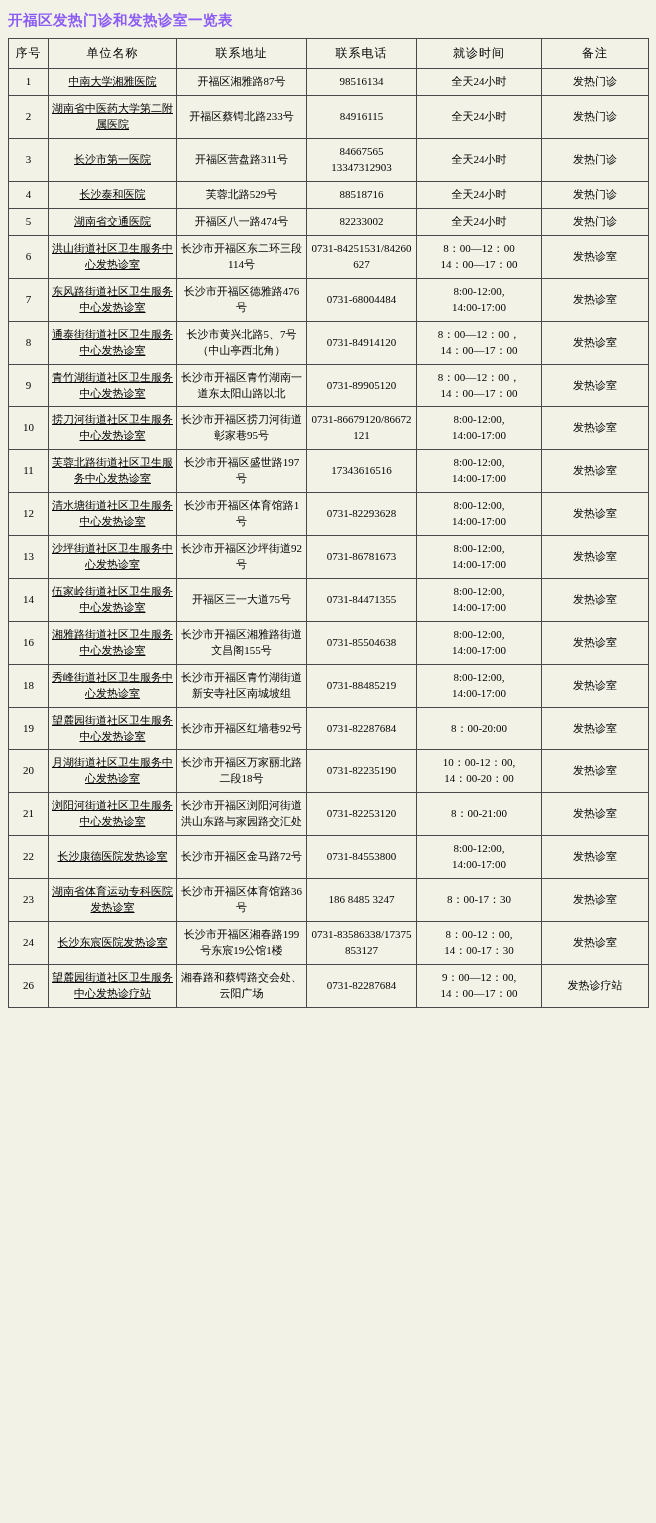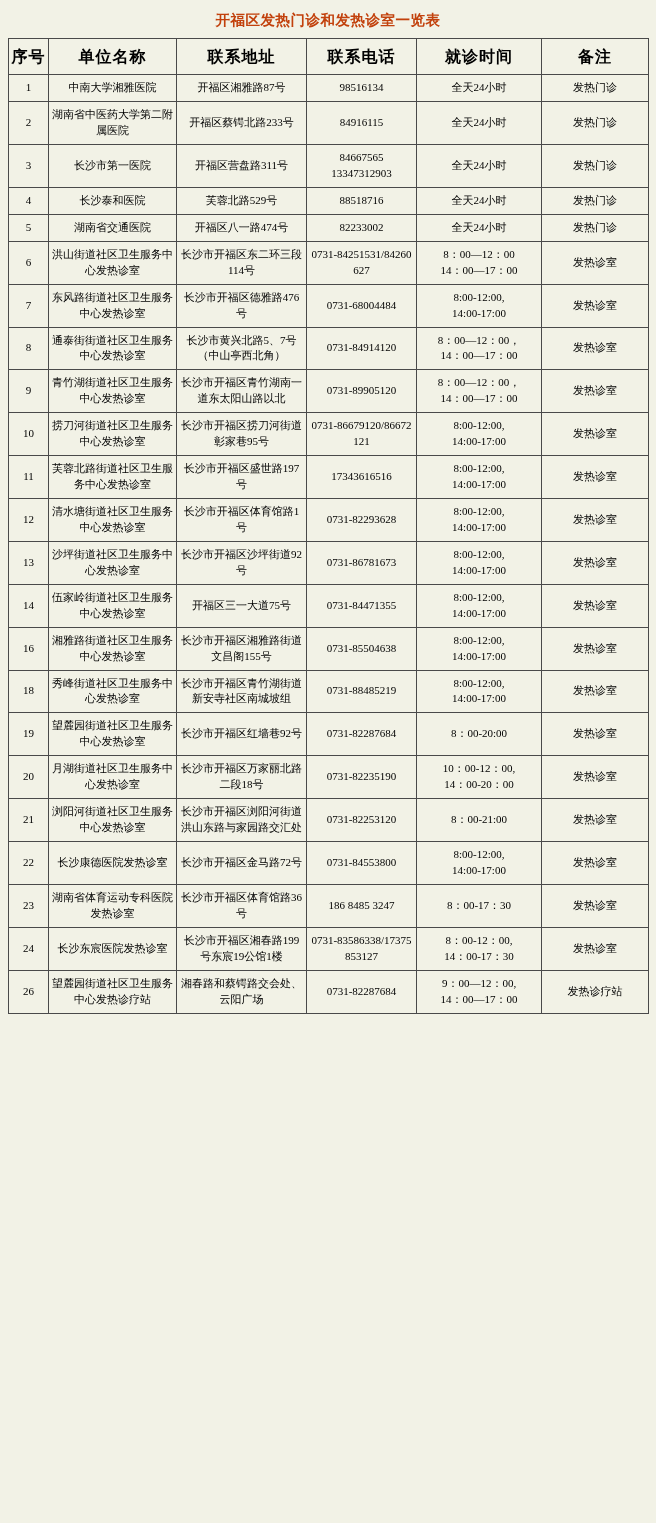--- a/index.html
+++ b/index.html
@@ -12,58 +12,58 @@
     font-family: "Liberation Serif", "DejaVu Serif", serif;
     color: #000;
   }
   .page {
     width: 656px;
     box-sizing: border-box;
     padding: 6px 8px 10px 8px;
     background: #f2f2e6;
   }
   .doc-title {
-    text-align: center;
+    text-align: left;
     font-size: 14.5px;
     font-weight: bold;
     letter-spacing: 0.5px;
     padding: 5px 0 8px 0;
-    color: #c2410c;
+    color: #8b5cf6;
   }
   table.sheet {
     border-collapse: collapse;
     width: 640px;
     table-layout: fixed;
     background: #f2f2e6;
   }
   table.sheet th, table.sheet td {
     border: 1px solid #4a4a4a;
     text-align: center;
     vertical-align: middle;
     font-size: 11px;
     line-height: 1.45;
     padding: 5px 2px;
     word-break: break-all;
     color: #000;
   }
   table.sheet thead th {
-    font-weight: bold;
-    font-size: 16px;
+    font-weight: normal;
+    font-size: 12px;
     padding: 6px 2px;
     letter-spacing: 1px;
   }
   col.c-idx    { width: 40px; }
   col.c-name   { width: 128px; }
   col.c-addr   { width: 130px; }
   col.c-phone  { width: 110px; }
   col.c-time   { width: 125px; }
   col.c-remark { width: 107px; }
 
   td.cell-idx { font-size: 11px; }
-  td.cell-name { padding-left: 4px; padding-right: 4px; }
+  td.cell-name { padding-left: 4px; padding-right: 4px; text-decoration: underline; }
   td.cell-addr { padding-left: 4px; padding-right: 4px; }
   td.cell-phone { font-size: 11px; }
   td.cell-time { font-size: 11px; white-space: pre-line; }
   td.cell-remark { font-size: 11px; }
   .nowrap-pre { white-space: pre-line; }
 </style>
 </head>
 <body>
 
 <div class="page">

